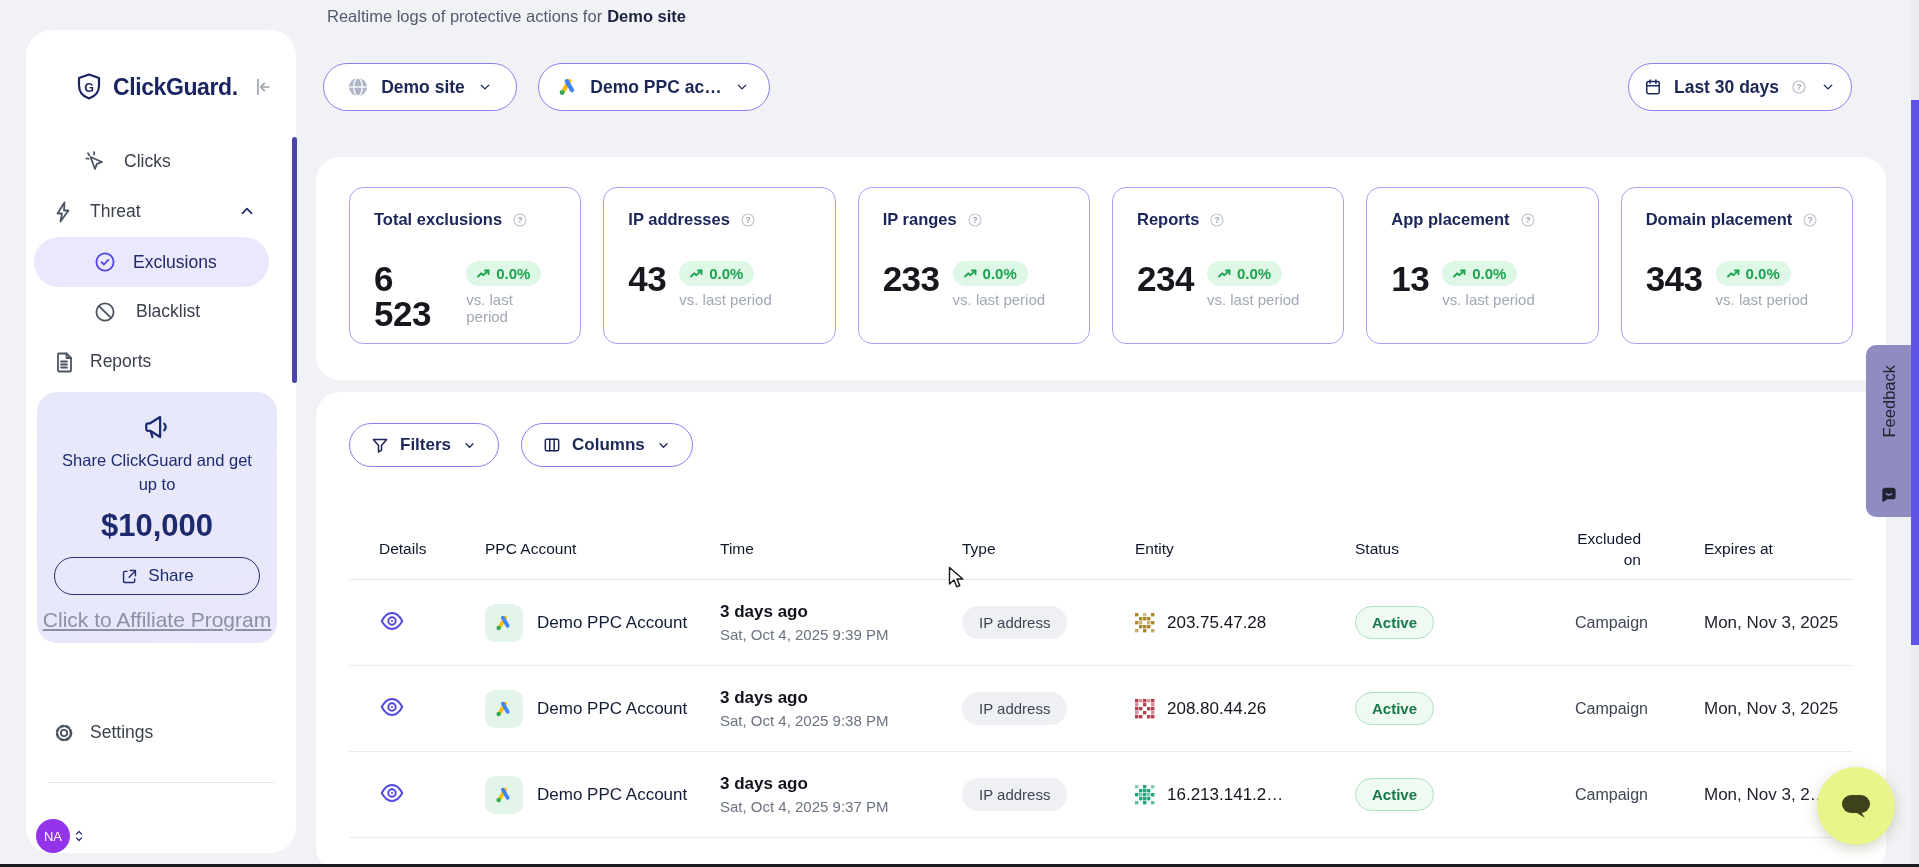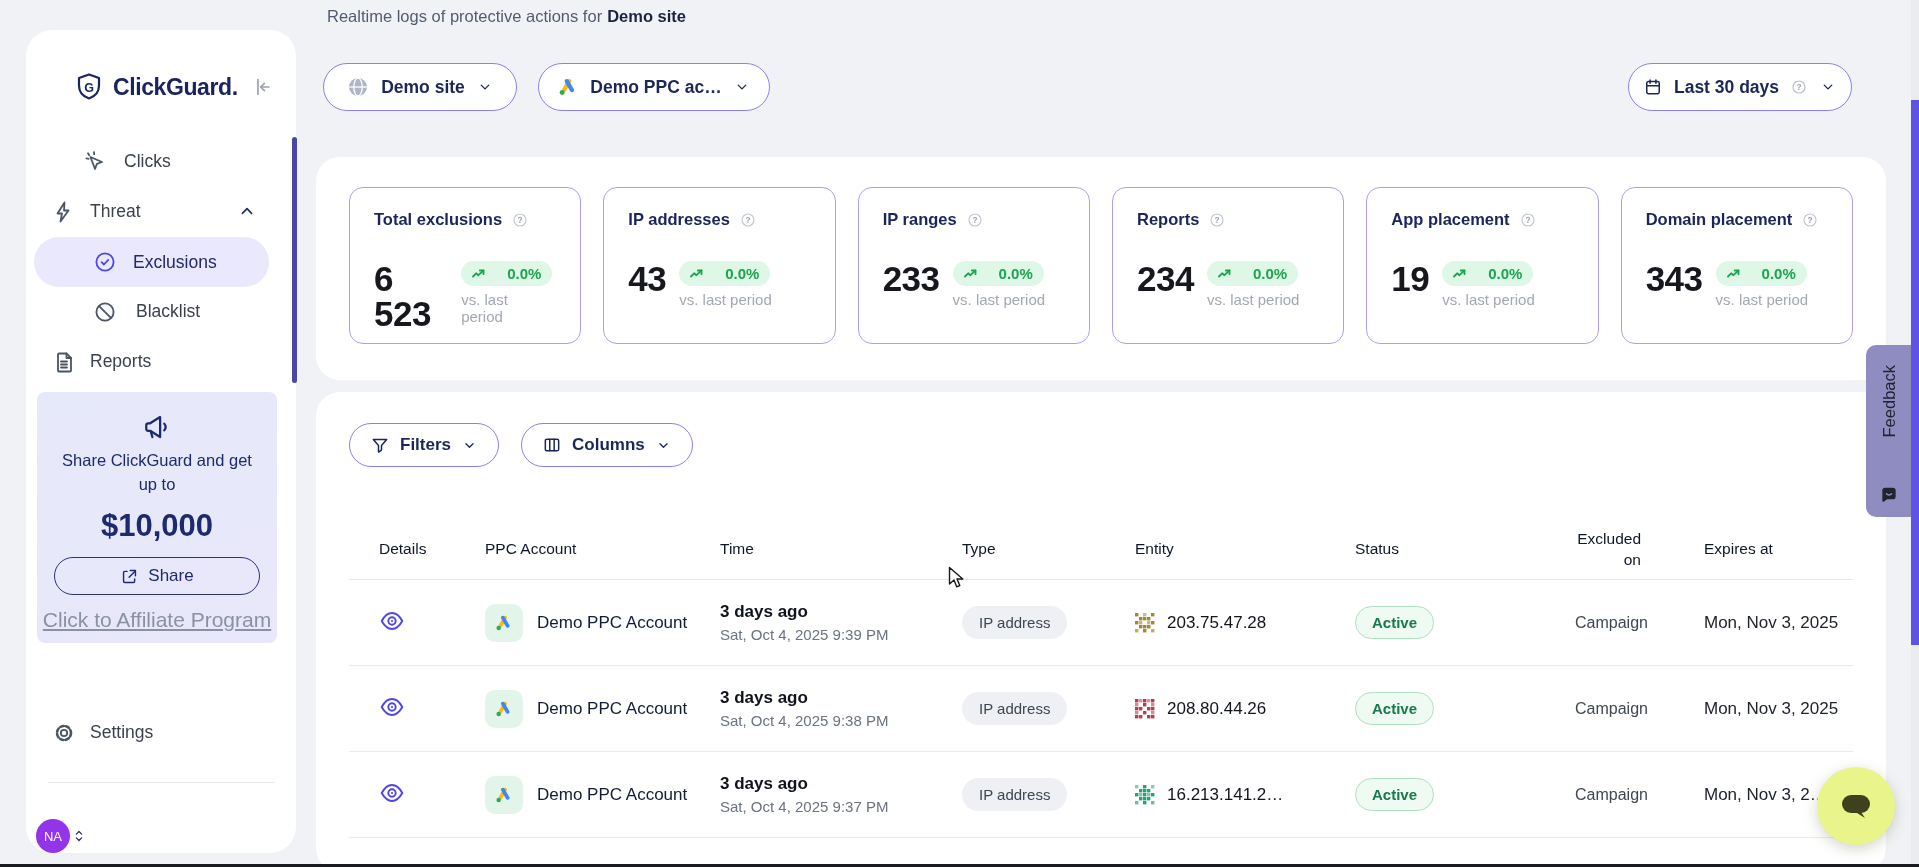--- a/index.html
+++ b/index.html
@@ -22,21 +22,21 @@
 
   .nav-item { position:absolute; left:0; width:100%; height:50px; color:#3c414e; font-size:17.5px; }
   .nav-item .ni-icon { position:absolute; top:13px; color:#4b5563; }
   .nav-item .ni-label { position:absolute; top:14px; }
   .nav-pill { position:absolute; left:8px; width:235px; height:50px; border-radius:25px;
               background:#e9e8fc; display:flex; align-items:center; gap:16px; padding-left:59px;
               color:#232a6b; font-size:17.5px; }
   .side-scroll-thumb { position:absolute; left:266px; top:107px; width:5px; height:246px;
                        background:#4846a8; border-radius:3px; }
 
-  .promo { position:absolute; left:11px; top:362px; width:240px; height:251px; border-radius:8px;
+  .promo { position:absolute; left:11px; top:362px; width:240px; height:251px; border-radius:20px;
            background:linear-gradient(160deg,#e6e9f9 0%,#e9e7fb 100%); text-align:center; }
   .promo-mega { position:absolute; left:50%; transform:translateX(-50%); top:20px; color:#1d2a6e; }
   .promo-line { position:absolute; left:18px; right:18px; top:56px; color:#1d2a6e;
                 font-size:16.5px; line-height:24px; font-weight:500; }
   .promo-amount { position:absolute; left:0; right:0; top:116px; color:#1d2a6e;
                   font-size:31px; font-weight:700; }
   .promo-share { position:absolute; left:17px; top:165px; width:206px; height:38px; border-radius:999px;
                  border:1.5px solid #2b3375; background:transparent; display:flex; align-items:center;
                  justify-content:center; gap:9px; color:#1d2a6e; font-size:17px; font-weight:500; cursor:pointer; }
   .promo-aff { position:absolute; left:0; right:0; top:216px; color:#8b91a0; font-size:21px;text-decoration:underline; }
@@ -63,21 +63,21 @@
 
   
   .stats-panel { position:absolute; left:316px; top:157px; width:1570px; height:223px;
                  background:#fff; border-radius:24px; }
   .cards { position:absolute; left:33px; right:33px; top:30px; bottom:36px; display:flex; gap:22px; }
   .stat-card { flex:1; border:1.5px solid #ab9ff5; border-radius:14px; padding:22px 28px 0 24px; background:#fff; }
   .stat-title-row { display:flex; align-items:center; gap:9px; color:#1b2559; font-size:16.5px; font-weight:600; }
   .stat-value-row { margin-top:32px; display:flex; gap:13px; align-items:flex-start; }
   .stat-value { font-size:35px; font-weight:700; color:#16181d; letter-spacing:-0.5px; line-height:1; }
   .delta-badge { background:#dff7e7; color:#1ca44f; border-radius:999px; padding:4px 11px;
-                 font-size:15px; font-weight:600; display:inline-flex; align-items:center; gap:22px; }
+                 font-size:15px; font-weight:600; display:inline-flex; align-items:center; gap:6px; }
   .delta-sub { color:#a2a8b3; font-size:15px; margin-top:5px; }
 
   
   .table-panel { position:absolute; left:316px; top:392px; width:1570px; height:480px;
                  background:#fff; border-radius:24px; }
   .toolbar { position:absolute; left:33px; right:33px; top:31px; height:44px; }
   .pill-btn { border:1.5px solid #8b80f2; border-radius:999px; height:44px; padding:0 20px;
               display:inline-flex; align-items:center; gap:10px; color:#1c2757; font-weight:600;
               font-size:17px; background:#fff; cursor:pointer; }
   .tb-left { position:absolute; left:0; top:0; display:flex; gap:22px; }
@@ -368,21 +368,21 @@
     </div>
     <div class="stat-card">
       <div class="stat-title-row">
           <span>App placement</span>
         <svg width="18" height="18" viewBox="0 0 24 24">
             <circle cx="12" cy="12" r="8" fill="none" stroke="#c2c8d2" stroke-width="1.6"></circle>
             <text x="12" y="16" font-size="11" fill="#9aa1ad" text-anchor="middle">?</text>
           </svg>
         </div>
       <div class="stat-value-row">
-          <span class="stat-value">19</span>
+          <span class="stat-value">13</span>
         <span><span class="delta-badge">
               <svg class="ic" width="13" height="9" viewBox="0 0 13 9" stroke="#1ca44f" stroke-width="1.6">
                 <path d="M1 7.5 4.2 4.3 6.4 6.2 11.5 1.5"></path>
                 <path d="M7.8 1.5h3.7v3.7"></path>
               </svg>
               <span>0.0%</span>
             </span>
         <div class="delta-sub">vs. last period</div></span>
         </div>
     </div>

